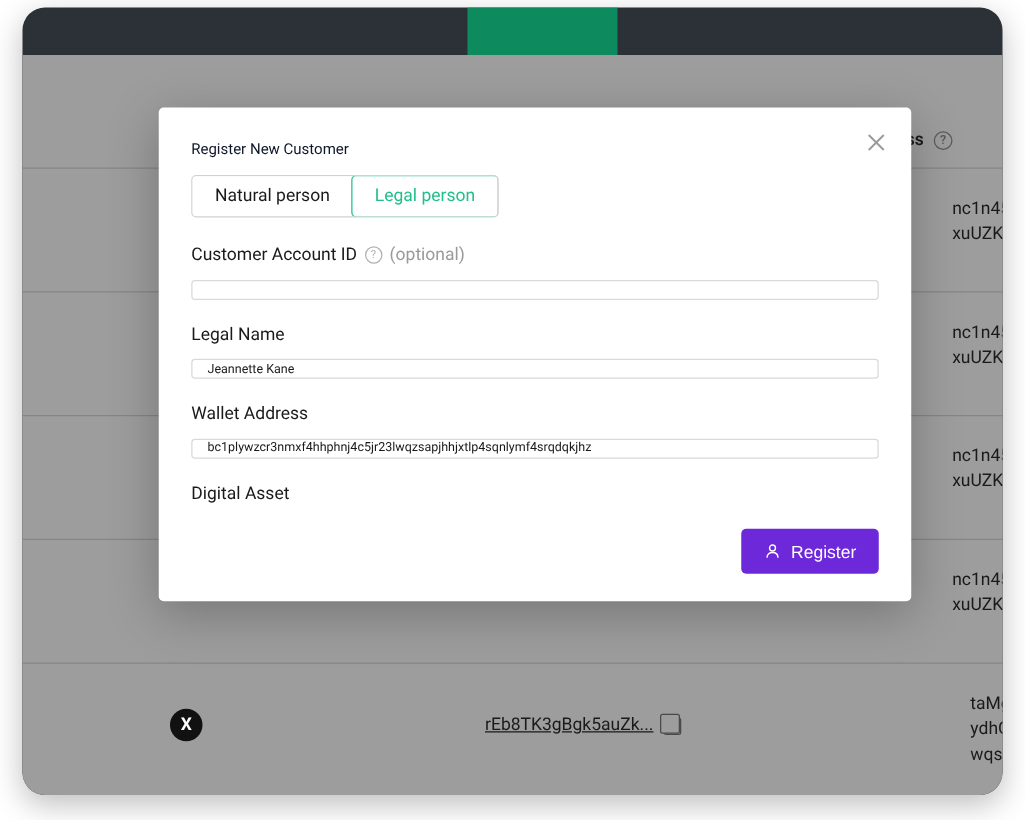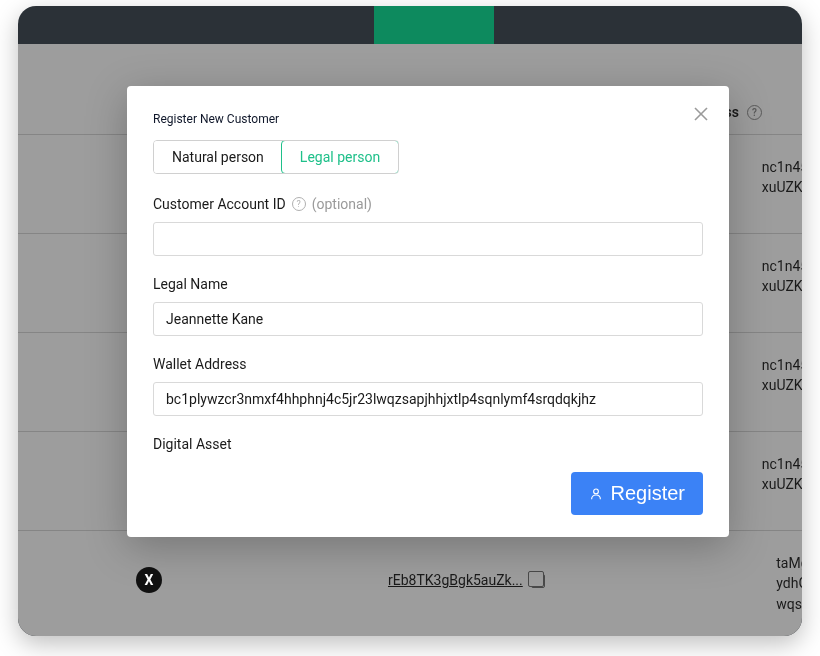--- a/index.html
+++ b/index.html
@@ -196,50 +196,50 @@
       border: 1.3px solid #b0b0b0;
       border-radius: 50%;
       display: inline-flex;
       align-items: center;
       justify-content: center;
       font-size: 9px;
       color: #b0b0b0;
     }
     .input {
       width: 100%;
-      height: 34px;
+      height: 16px;
       border: 1px solid #d9d9d9;
       border-radius: 3px;
       padding: 0 12px;
-      font-size: 14px;
+      font-size: 10px;
       font-family: inherit;
       color: #1a1a1a;
       outline: none;
     }
     .select-wrap { position: relative; }
     .select-caret {
       position: absolute;
       right: 12px;
       top: 50%;
       transform: translateY(-50%);
       pointer-events: none;
       color: #c0c0c0;
     }
     .modal-footer {
       display: flex;
       justify-content: flex-end;
       margin-top: 6px;
     }
     .btn-register {
-      background: #3b82f6;
+      background: #6d28d9;
       color: #fff;
       border: none;
       border-radius: 4px;
       padding: 10px 18px;
-      font-size: 20px;
+      font-size: 14px;
       font-weight: 500;
       cursor: pointer;
       display: flex;
       align-items: center;
       gap: 8px;
     }
     .user-icon-svg { width: 14px; height: 14px; }
   </style>
 </head>
 <body>

